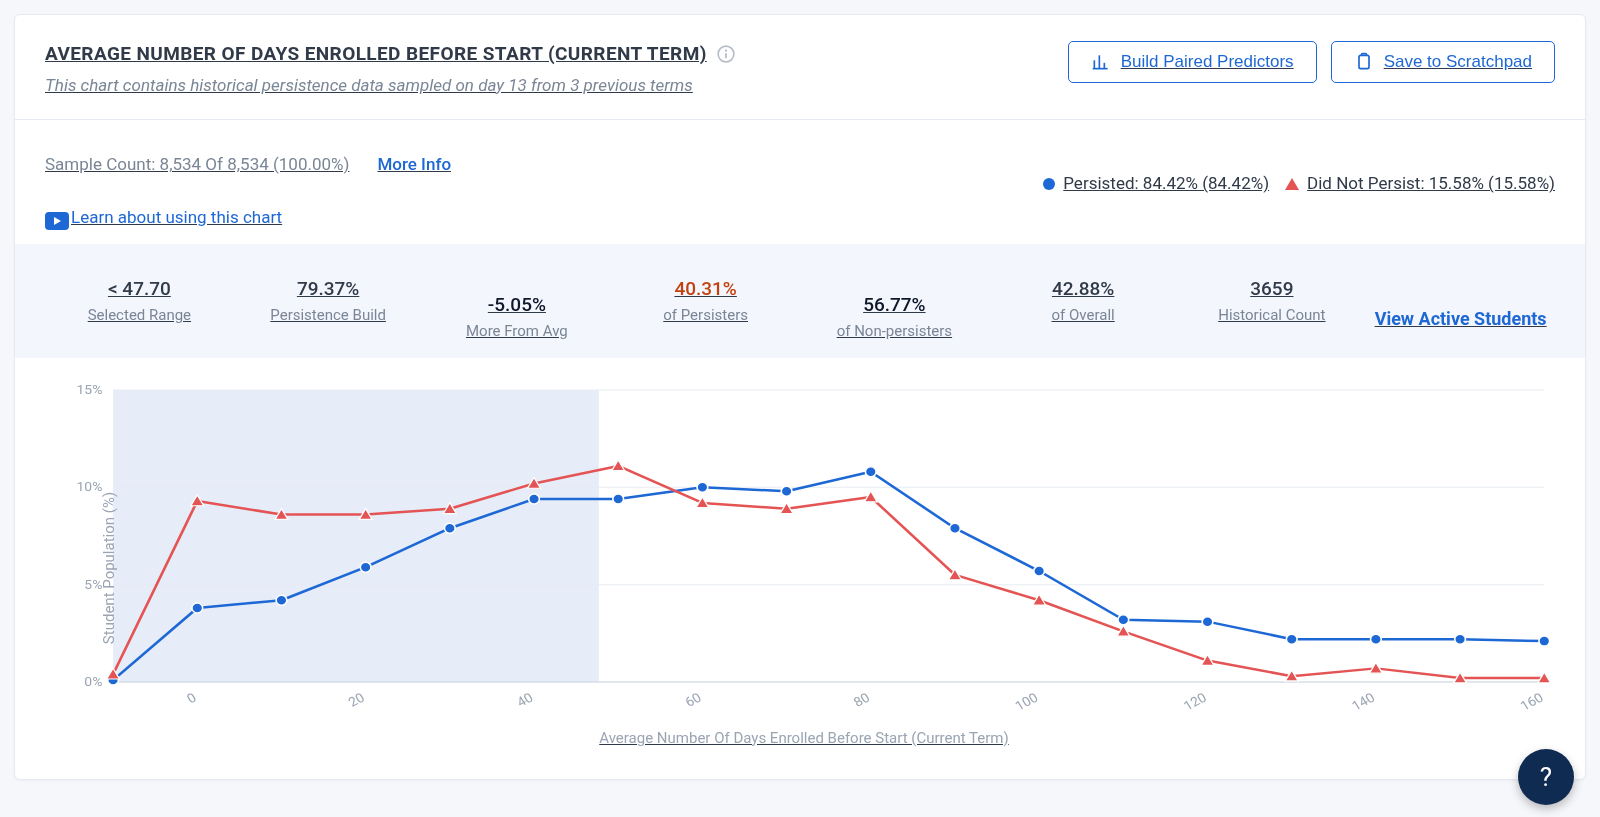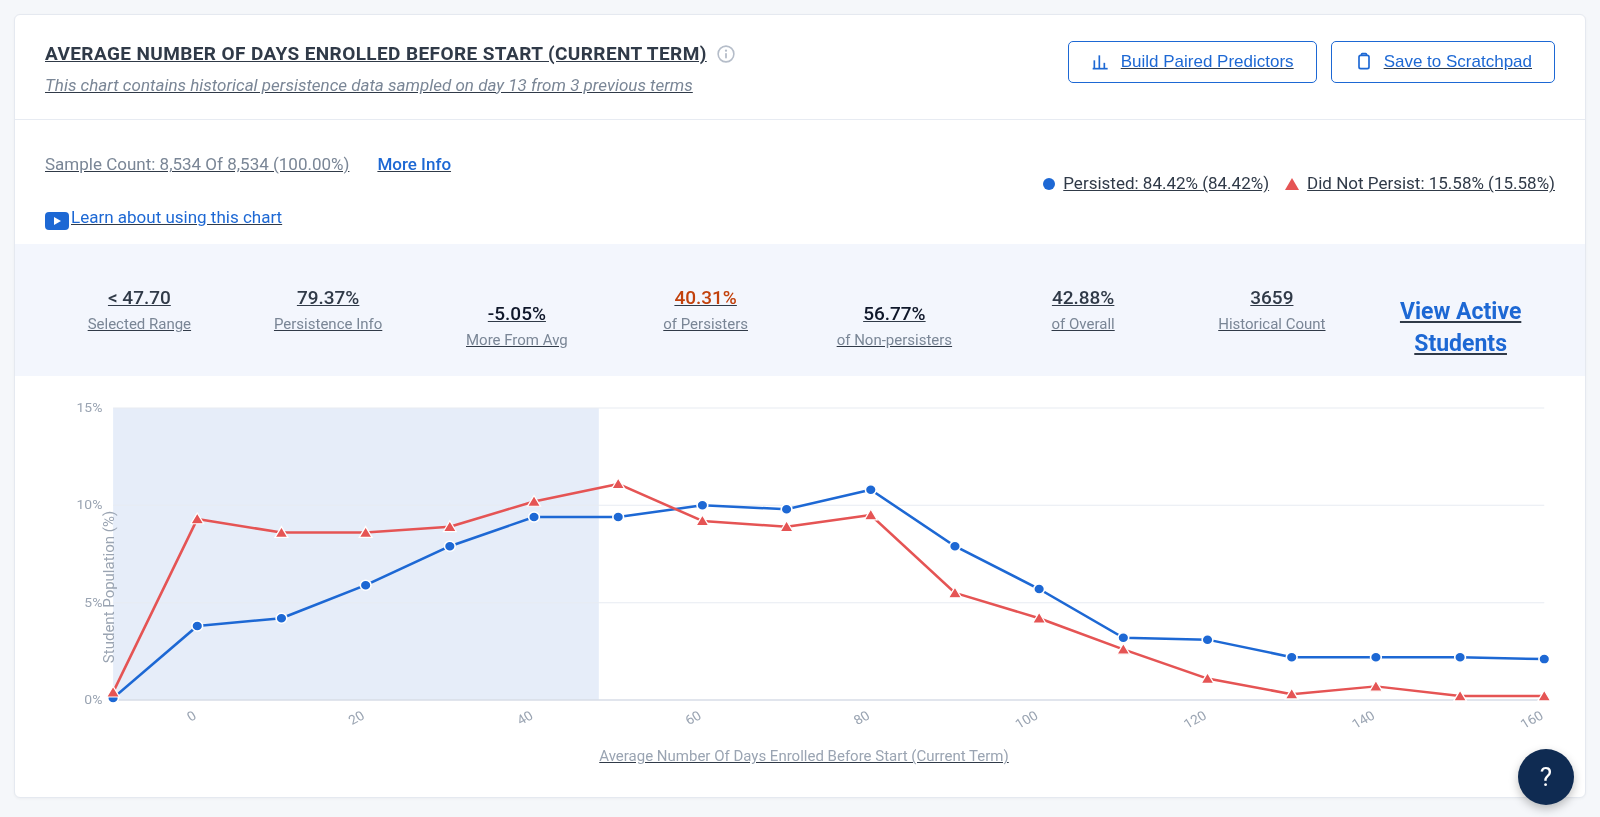--- a/index.html
+++ b/index.html
@@ -115,21 +115,21 @@
     display: flex;
     justify-content: space-between;
     align-items: center;
     padding: 16px 30px;
   }
   .stat { text-align: center; flex: 1;}
   .stat-value { font-size: 19px; color:#303a48; font-weight:500;}
   .stat-value.blue { color:#c2410c; }
   .stat-value.red  { color:#0f172a;margin-top:32px; }
   .stat-label { font-size: 15px; color:#7a8696; margin-top:2px;}
-  .view-link { font-size: 23px; color:#1d68d4; font-weight:700; cursor:pointer; text-align:center; flex:1;margin-top:36px;}
+  .view-link { font-size: 18px; color:#1d68d4; font-weight:700; cursor:pointer; text-align:center; flex:1;margin-top:36px;}
 
   
   .chart-wrap { padding: 24px 30px 30px 38px; position: relative; }
   .y-axis-label {
     position:absolute;
     left: 18px; top: 50%;
     transform: translateY(-50%) rotate(-90deg);
     transform-origin: center;
     color:#9aa4b2; font-size:15px;
     white-space: nowrap;
@@ -222,21 +222,21 @@
   </div>
 
   <div class="stats-band">
 
   <div class="stat">
         <div class="stat-value ">&lt; 47.70</div>
         <div class="stat-label">Selected Range</div>
       </div>
       <div class="stat">
         <div class="stat-value ">79.37%</div>
-        <div class="stat-label">Persistence Info</div>
+        <div class="stat-label">Persistence Build</div>
       </div>
       <div class="stat">
         <div class="stat-value red">-5.05%</div>
         <div class="stat-label">More From Avg</div>
       </div>
       <div class="stat">
         <div class="stat-value blue">40.31%</div>
         <div class="stat-label">of Persisters</div>
       </div>
       <div class="stat">

